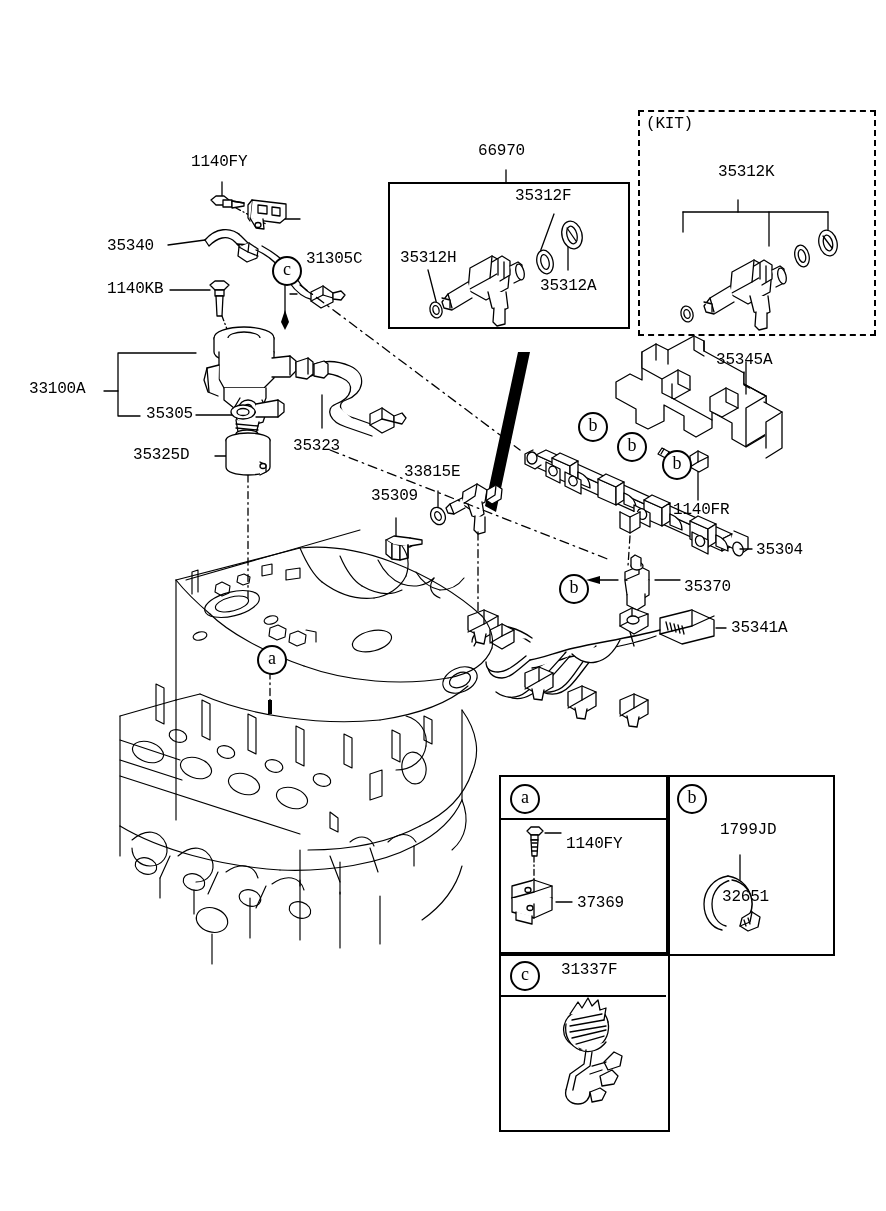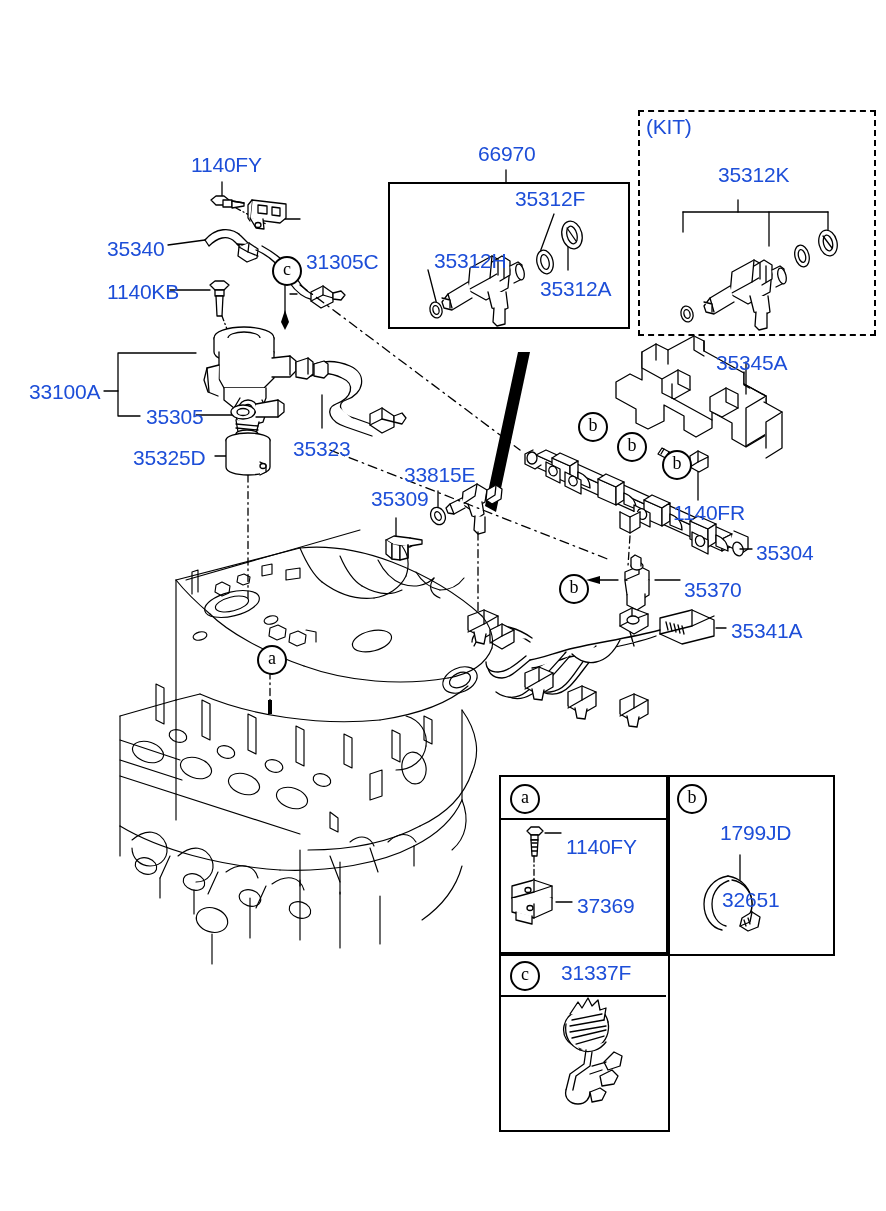--- a/index.html
+++ b/index.html
@@ -11,23 +11,23 @@
   #sheet {
     position: relative;
     width: 886px;
     height: 1211px;
     background: #ffffff;
     font-family: "Liberation Sans", sans-serif;
     overflow: hidden;
   }
   .lbl {
     position: absolute;
-    font-family: Liberation Sans, sans-serif;
-    font-size: 21px;
-    color: #1d4ed8;
+    font-family: Liberation Mono, monospace;
+    font-size: 16px;
+    color: #000000;
     white-space: nowrap;
     letter-spacing: -0.2px;
     line-height: 1;
   }
   .callout {
     position: absolute;
     width: 26px;
     height: 26px;
     border: 2px solid #000;
     border-radius: 50%;
@@ -612,21 +612,21 @@
   <div class="lbl" style="left:107px; top:281px;">1140KB</div>
   <div class="lbl" style="left:29px; top:381px;">33100A</div>
   <div class="lbl" style="left:146px; top:406px;">35305</div>
   <div class="lbl" style="left:133px; top:447px;">35325D</div>
   <div class="lbl" style="left:293px; top:438px;">35323</div>
   <div class="lbl" style="left:371px; top:488px;">35309</div>
   <div class="lbl" style="left:404px; top:464px;text-align:center;">33815E</div>
 
   <div class="lbl" style="left:478px; top:143px;">66970</div>
   <div class="lbl" style="left:515px; top:188px;">35312F</div>
-  <div class="lbl" style="left:400px; top:250px;margin-left:34px;">35312H</div>
+  <div class="lbl" style="left:400px; top:250px;">35312H</div>
   <div class="lbl" style="left:540px; top:278px;">35312A</div>
 
   <div class="lbl" style="left:646px; top:116px;">(KIT)</div>
   <div class="lbl" style="left:718px; top:164px;">35312K</div>
 
   <div class="lbl" style="left:716px; top:352px;">35345A</div>
   <div class="lbl" style="left:673px; top:502px;">1140FR</div>
   <div class="lbl" style="left:756px; top:542px;">35304</div>
   <div class="lbl" style="left:684px; top:579px;">35370</div>
   <div class="lbl" style="left:731px; top:620px;">35341A</div>

